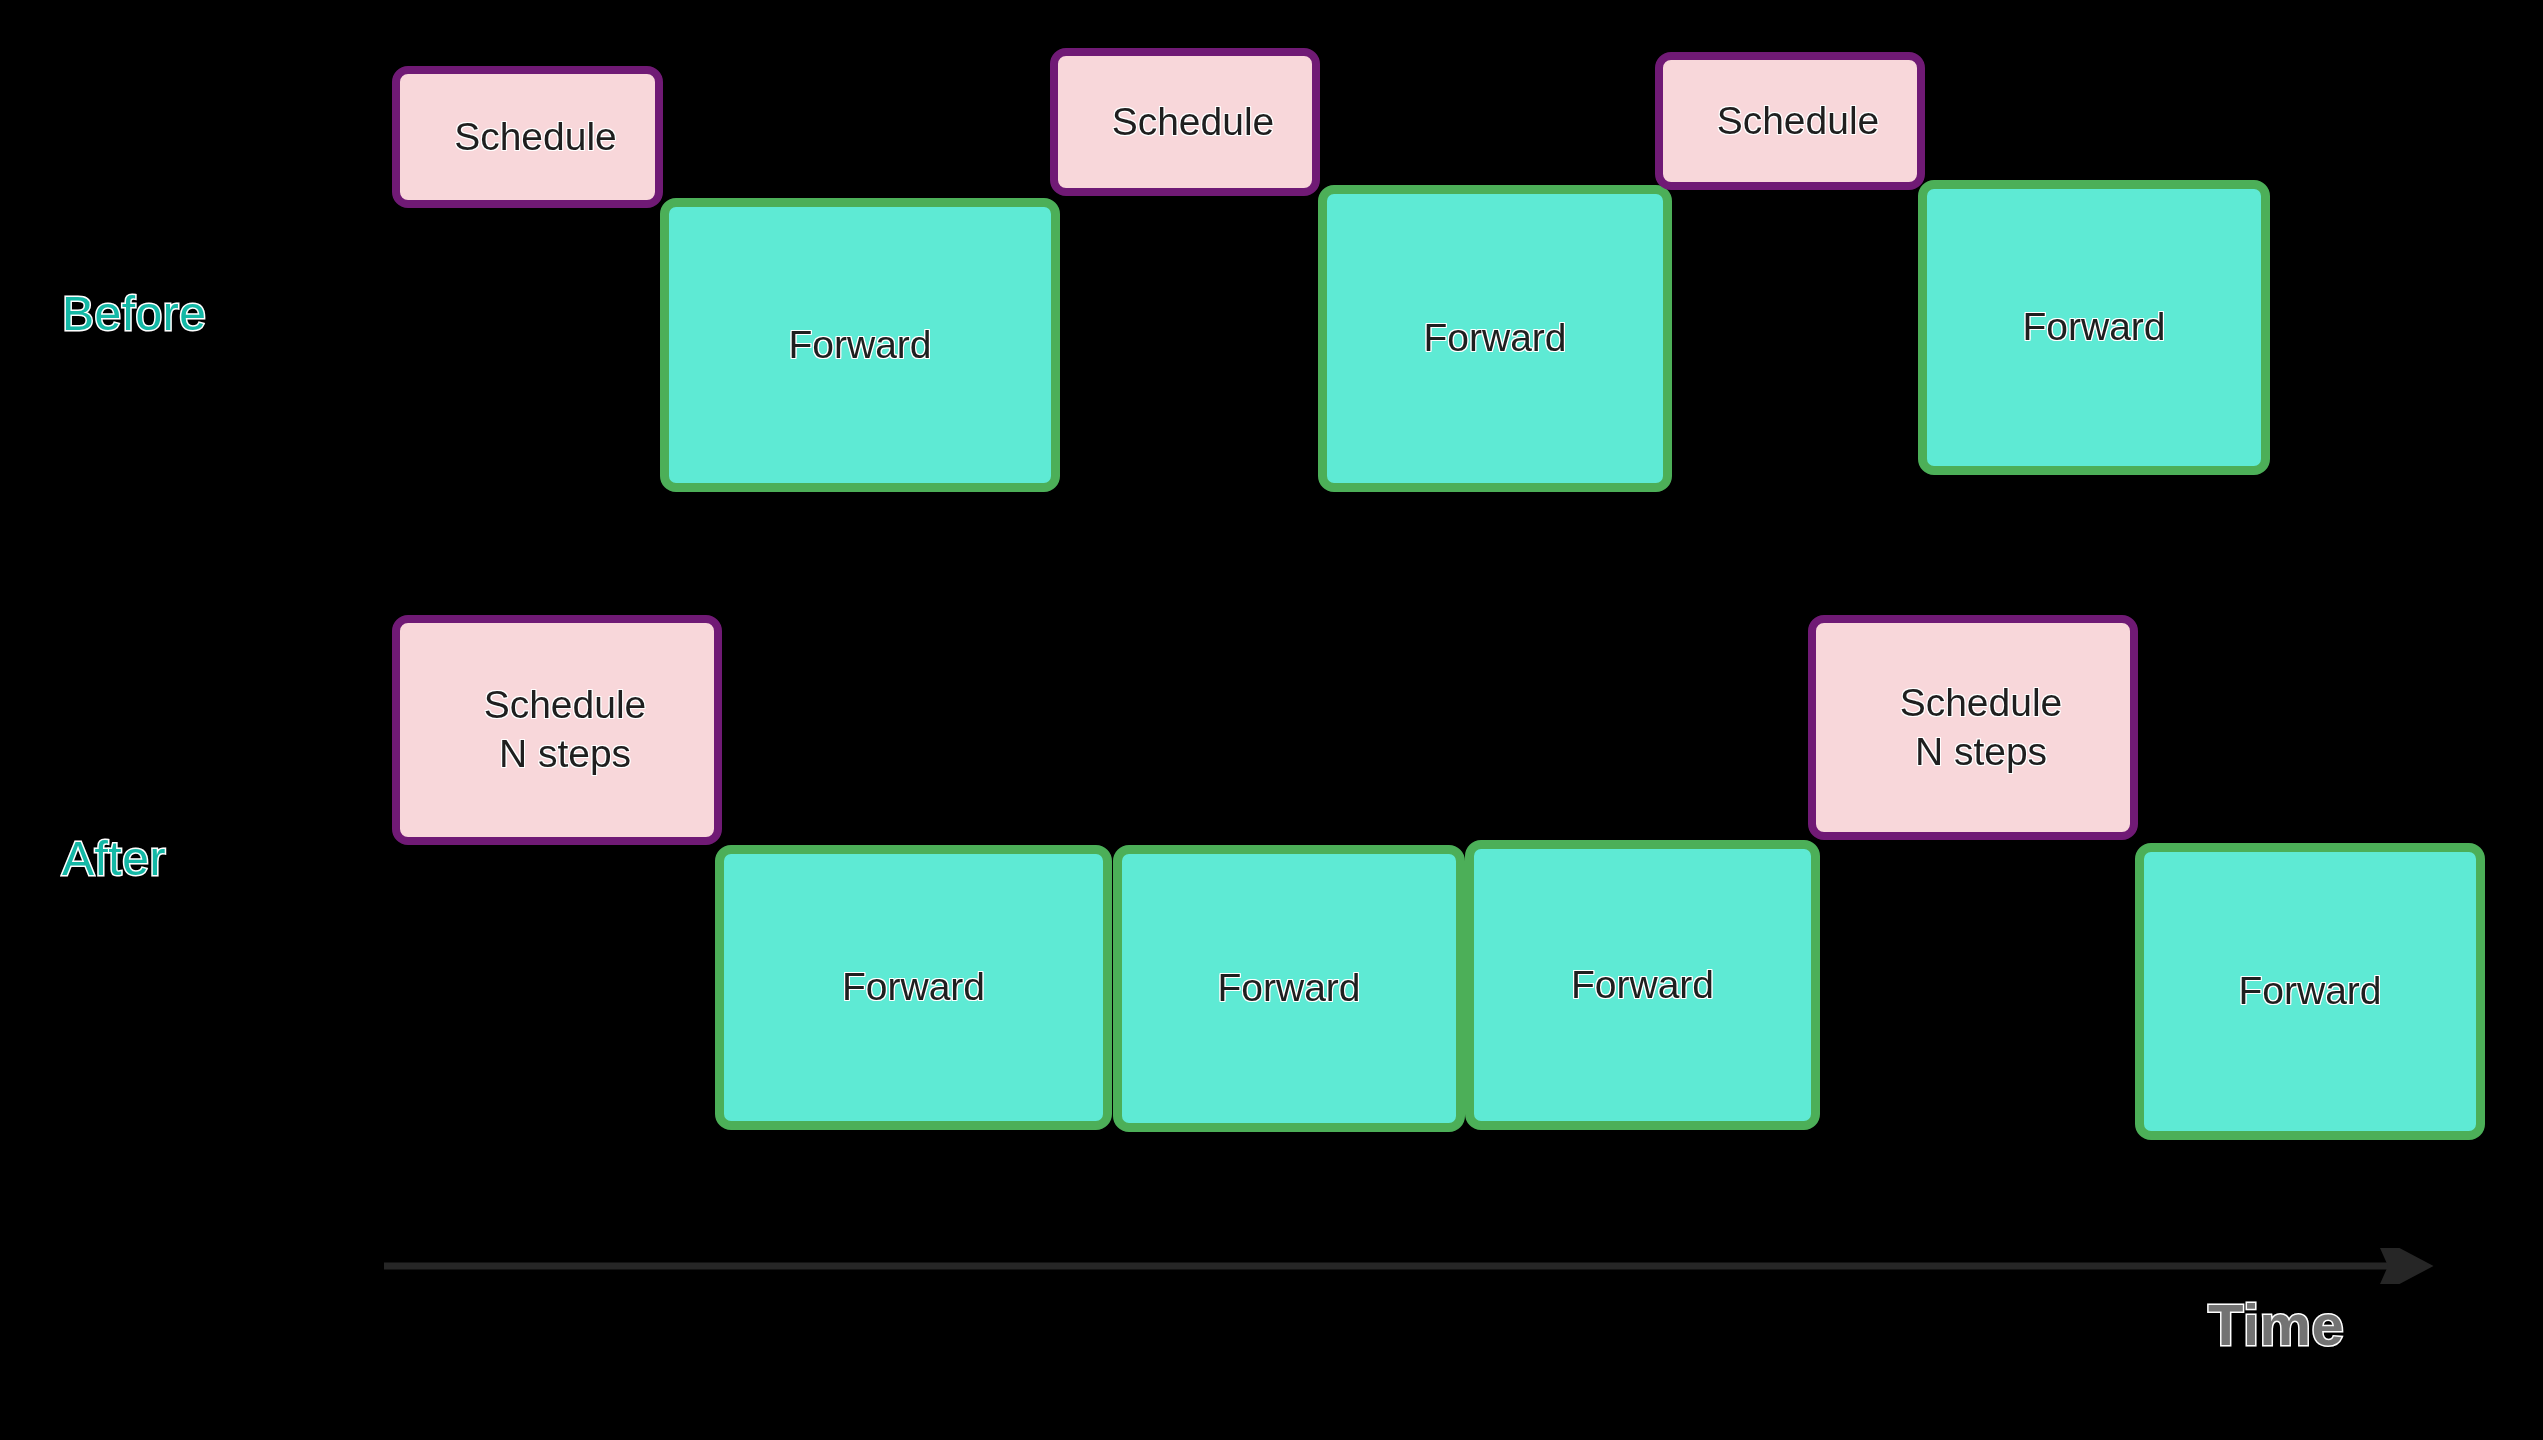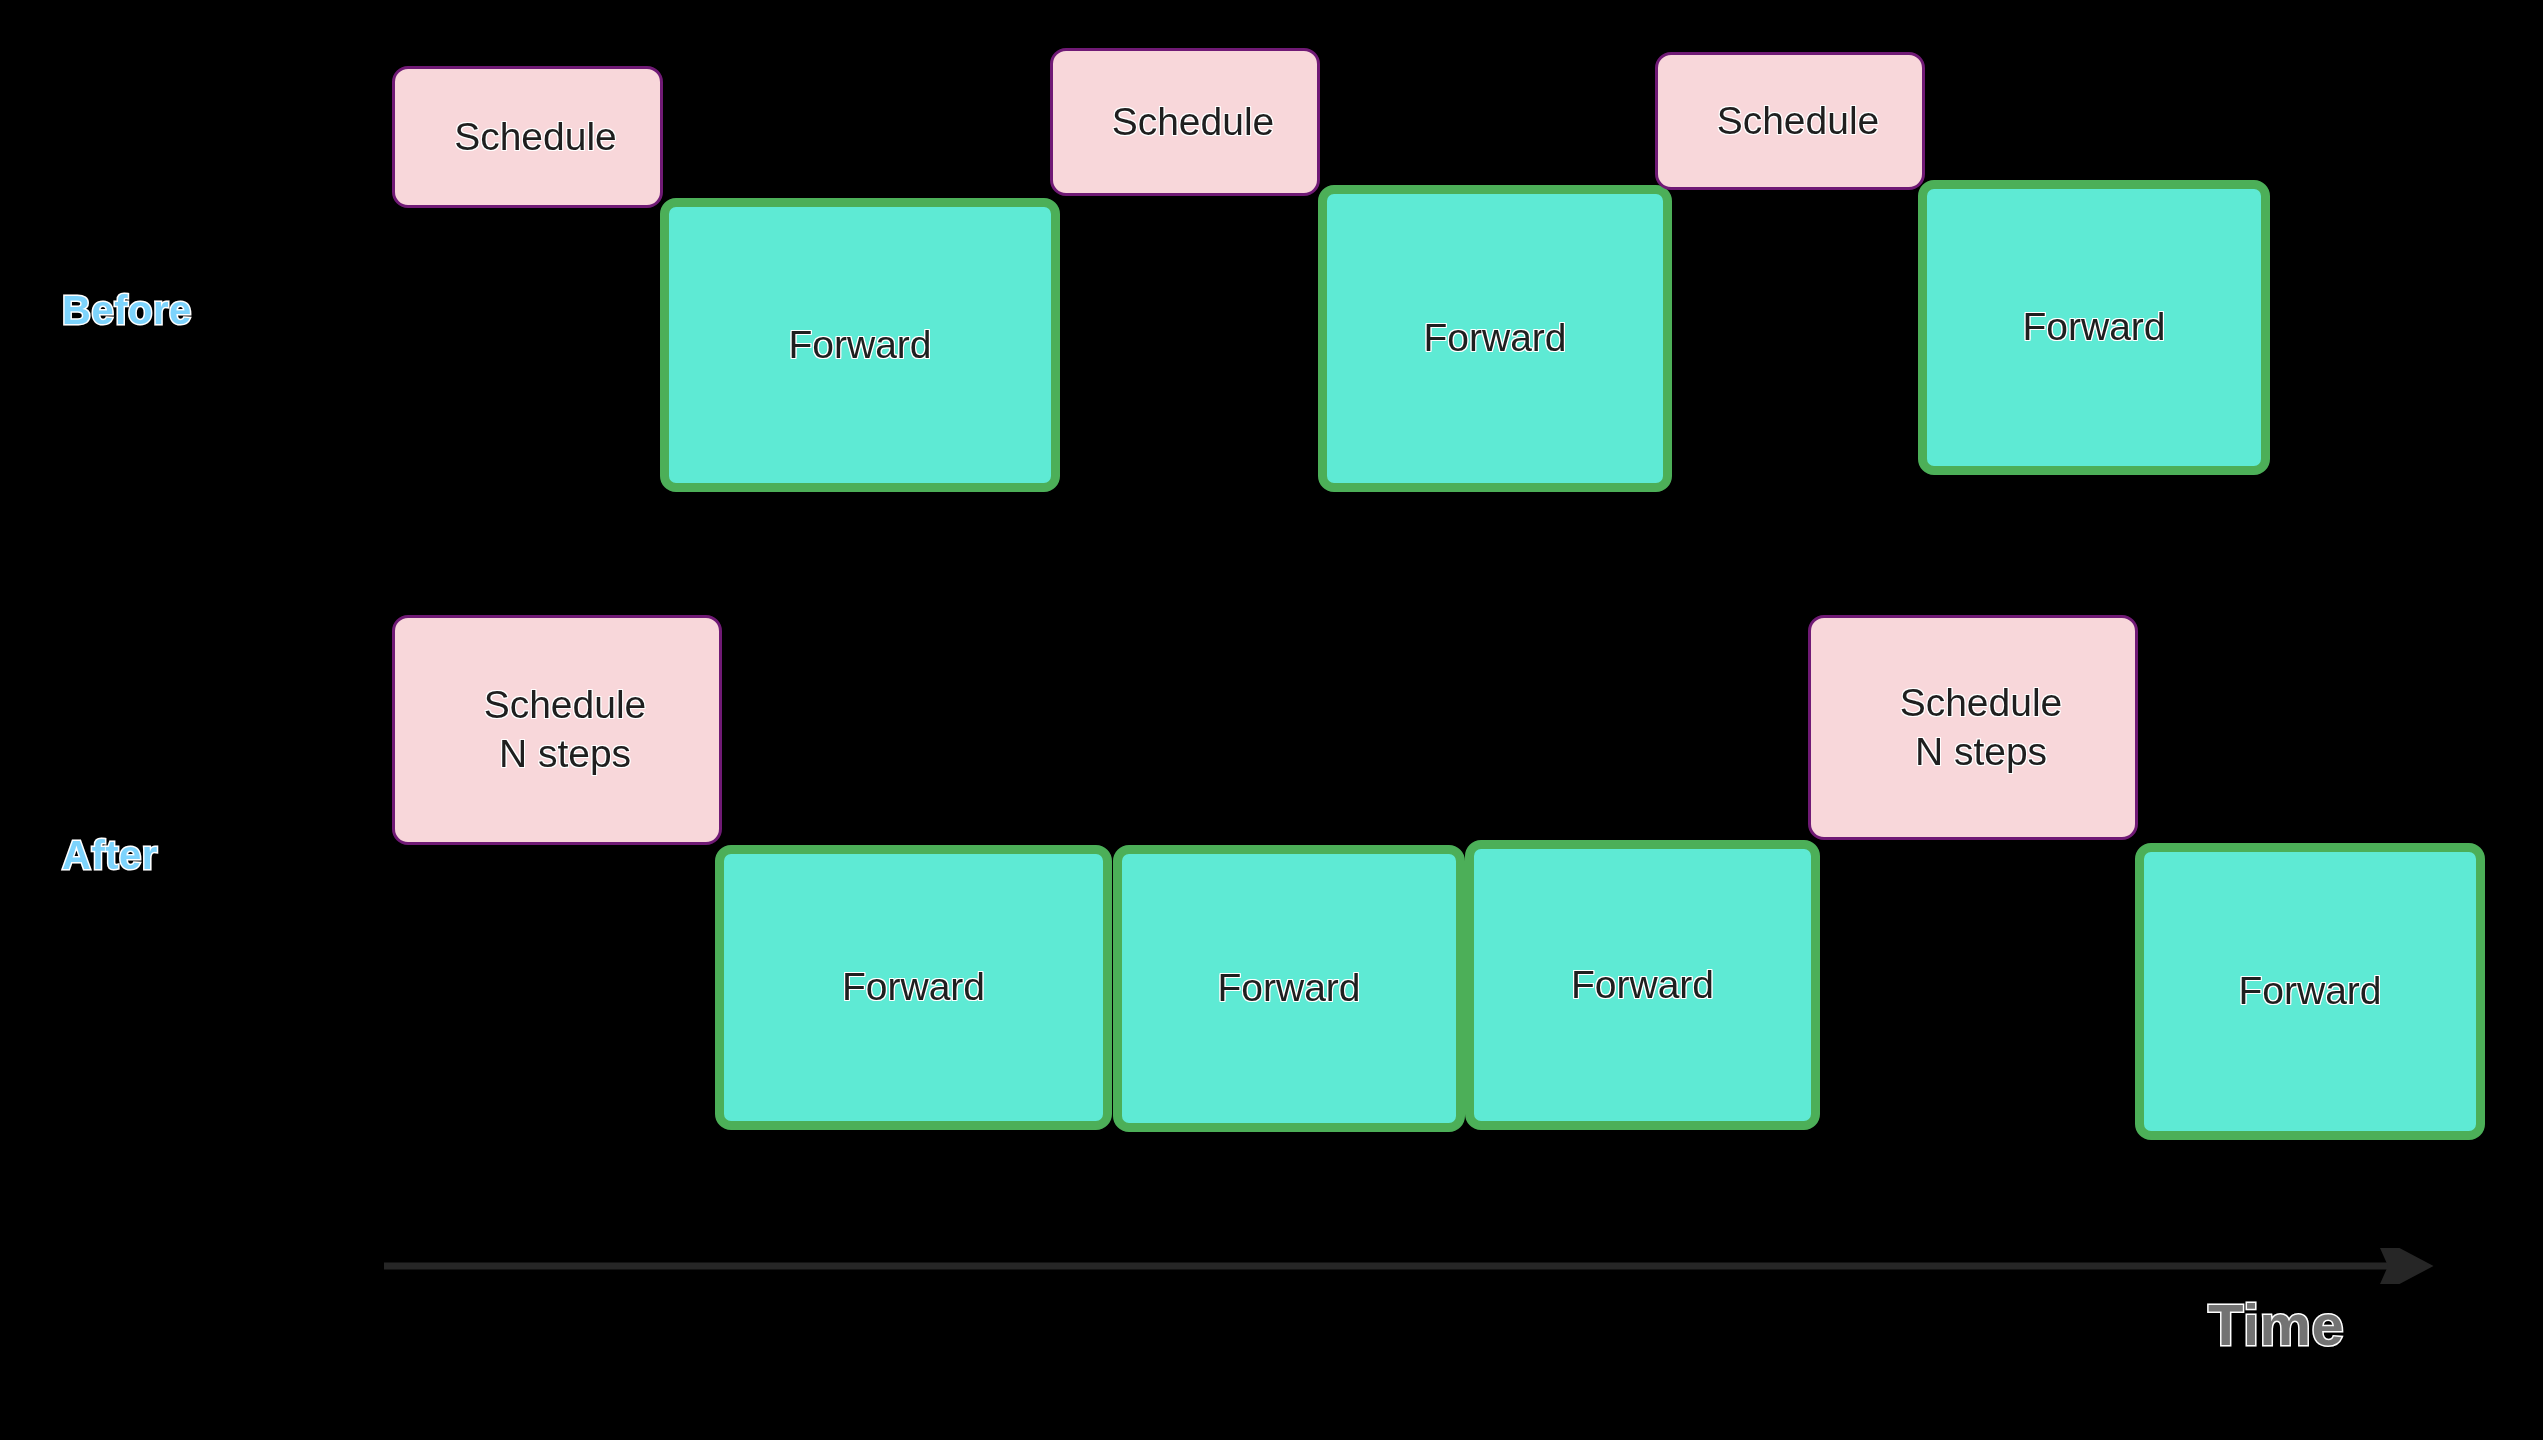--- a/index.html
+++ b/index.html
@@ -7,23 +7,23 @@
     width:2543px;height:1440px;
     font-family:"Liberation Sans","DejaVu Sans",sans-serif;
     overflow:hidden;
     -webkit-font-smoothing:antialiased;
   }
   #stage{position:relative;width:2543px;height:1440px;background:#000;}
 
   
   .row-label{
     position:absolute;
-    font-size:40px;
-    font-weight:700;
-    color:#7dd3fc;
+    font-size:48px;
+    font-weight:400;
+    color:#14b8a6;
     letter-spacing:0.5px;
     line-height:1;
     white-space:nowrap;
     -webkit-text-stroke:3px #ffffff;
     paint-order:stroke fill;
     text-shadow:0 0 1px #fff;
   }
   #label-before{left:62px;top:290px;}
   #label-after{left:62px;top:835px;}
 
@@ -39,21 +39,21 @@
     font-size:39px;
     font-weight:400;
     color:#1f1f1f;
     line-height:1.25;
     text-shadow:
        1px 0 0 #fff, -1px 0 0 #fff, 0 1px 0 #fff, 0 -1px 0 #fff,
        1px 1px 0 #fff, -1px -1px 0 #fff, 1px -1px 0 #fff, -1px 1px 0 #fff;
   }
   .box.schedule{
     background:#F8D7DA;
-    border:3px solid #701a75;
+    border:8px solid #701a75;
     padding-left:16px;
   }
   .box.forward{
     background:#5eead4;
     border:9px solid #4CAF58;
   }
   .box .box-text{white-space:pre-line;display:block;}
 
   
   #time-axis{

